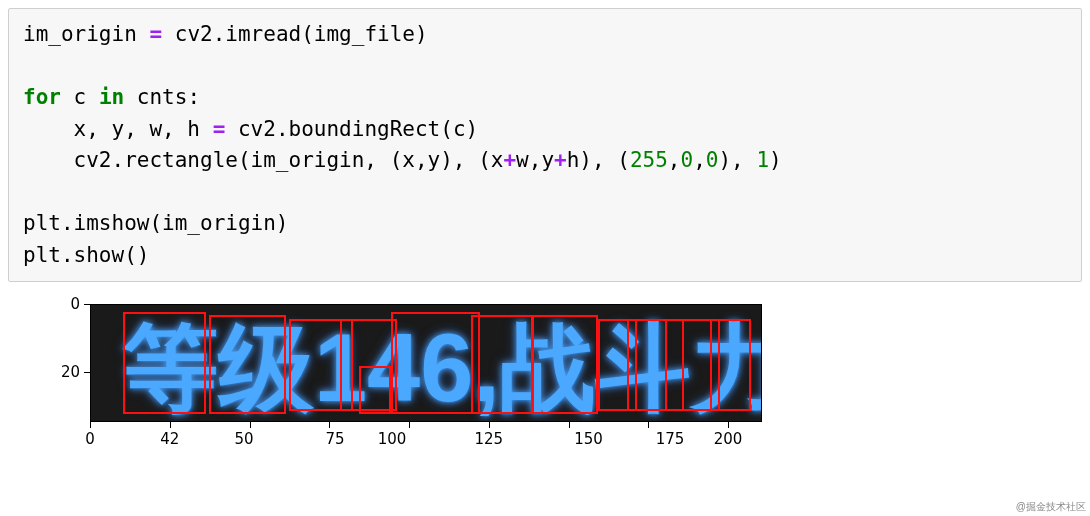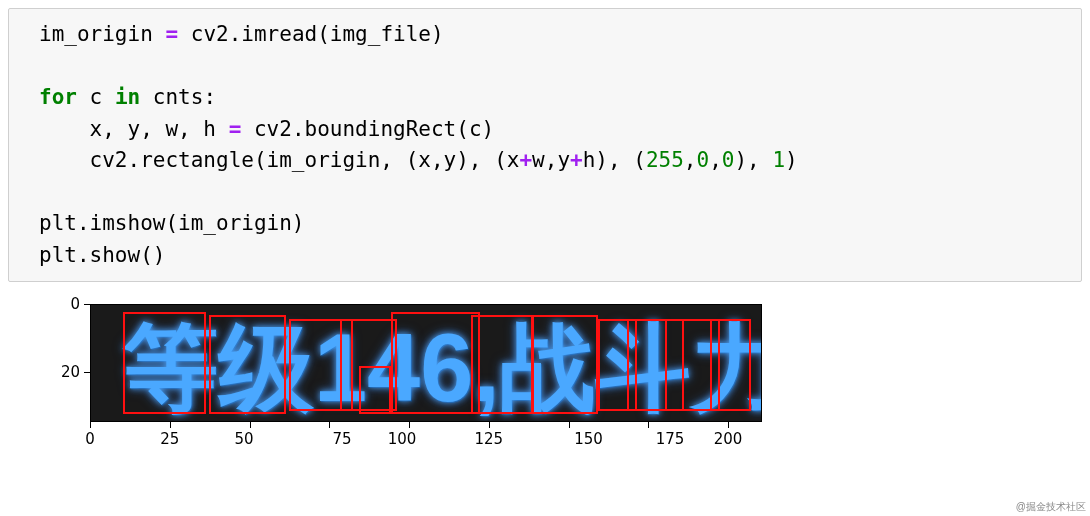--- a/index.html
+++ b/index.html
@@ -7,21 +7,21 @@
     padding: 8px;
     background: #ffffff;
     font-family: sans-serif;
     width: 1090px;
     box-sizing: border-box;
   }
   .code-block {
     background: #f7f7f7;
     border: 1px solid #cfcfcf;
     border-radius: 2px;
-    padding: 10px 30px;
+    padding: 10px 14px;
     font-family: "DejaVu Sans Mono", Menlo, Consolas, monospace;
     font-size: 21px;
     line-height: 1.5;
     white-space: pre;
     color: #000000;
     overflow: hidden;
   }
   .tok-kw { color: #008000; font-weight: bold; }
   .tok-op { color: #a020f0; font-weight: bold; }
   .tok-num { color: #008000; }
@@ -156,27 +156,27 @@
           <div class="bbox" style="left: 574.286px; top: 13.6471px; width: 54.2381px; height: 92.1176px;"></div>
           <div class="bbox" style="left: 618.952px; top: 13.6471px; width: 41.4762px; height: 92.1176px;"></div>
         </div>
     </div>
   </div>
 
   <div class="xaxis">
       <div class="xtick-mark" style="left: 0px;"></div>
       <div class="xtick-label" style="left: 0px;">0</div>
       <div class="xtick-mark" style="left: 79.7619px;"></div>
-      <div class="xtick-label" style="left: 79.7619px;">25</div>
+      <div class="xtick-label" style="left: 79.7619px;">42</div>
       <div class="xtick-mark" style="left: 159.524px;"></div>
       <div class="xtick-label" style="left: 154px;">50</div>
       <div class="xtick-mark" style="left: 239.286px;"></div>
-      <div class="xtick-label" style="left: 252px;">75</div>
+      <div class="xtick-label" style="left: 245px;">75</div>
       <div class="xtick-mark" style="left: 319.048px;"></div>
-      <div class="xtick-label" style="left: 312px;">100</div>
+      <div class="xtick-label" style="left: 302px;">100</div>
       <div class="xtick-mark" style="left: 398.81px;"></div>
       <div class="xtick-label" style="left: 398.81px;">125</div>
       <div class="xtick-mark" style="left: 478.571px;"></div>
       <div class="xtick-label" style="left: 478.571px; margin-left: 20px;">150</div>
       <div class="xtick-mark" style="left: 558.333px;"></div>
       <div class="xtick-label" style="left: 580px;">175</div>
       <div class="xtick-mark" style="left: 638.095px;"></div>
       <div class="xtick-label" style="left: 638.095px;">200</div>
     </div>
 </div>

